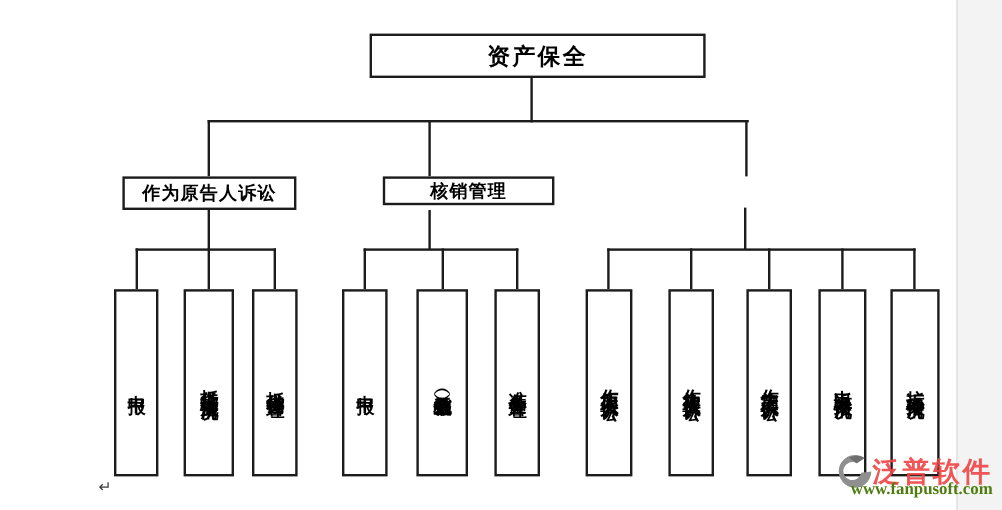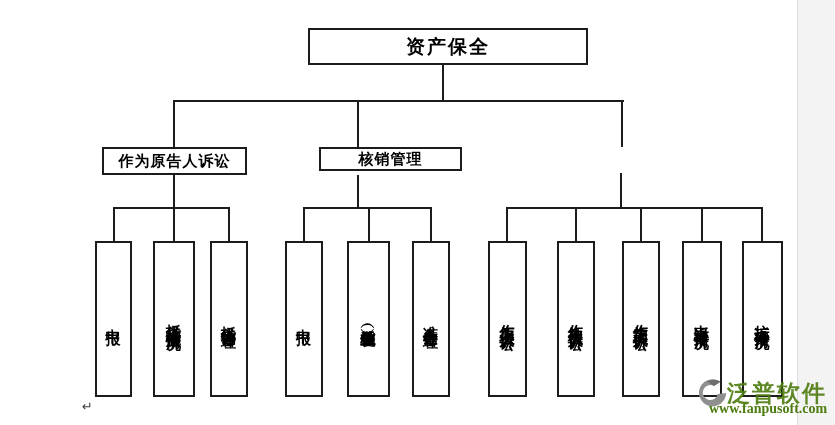--- a/index.html
+++ b/index.html
@@ -21,21 +21,21 @@
   .leaf-box{z-index:2;}
   .leaf-text{
     writing-mode:vertical-rl;text-orientation:mixed;
     font-size:15px;font-weight:700;letter-spacing:2px;line-height:1;
   }
   .h,.v{position:absolute;background:#1c1c1c;z-index:1;}
   .h{height:2px;}
   .v{width:2px;}
   .wm-brand{
     position:absolute;left:727px;top:378px;font-size:23px;font-weight:700;
-    letter-spacing:2px;color:#4d7c0f;z-index:5;opacity:0.9;white-space:nowrap;
+    letter-spacing:2px;color:#ef4444;z-index:5;opacity:0.9;white-space:nowrap;
   }
   .wm-url{
     position:absolute;left:709px;top:401px;font-size:14px;font-weight:700;
     font-family:"Liberation Serif","DejaVu Serif",serif;color:#4d7c0f;z-index:5;white-space:nowrap;
   }
   .wm-logo{position:absolute;left:698px;top:378px;width:30px;height:30px;z-index:5;}
   .para-mark{
     position:absolute;left:82px;top:399px;font-size:13px;color:#3c3c3c;z-index:3;
     font-family:"DejaVu Sans",sans-serif;
   }

